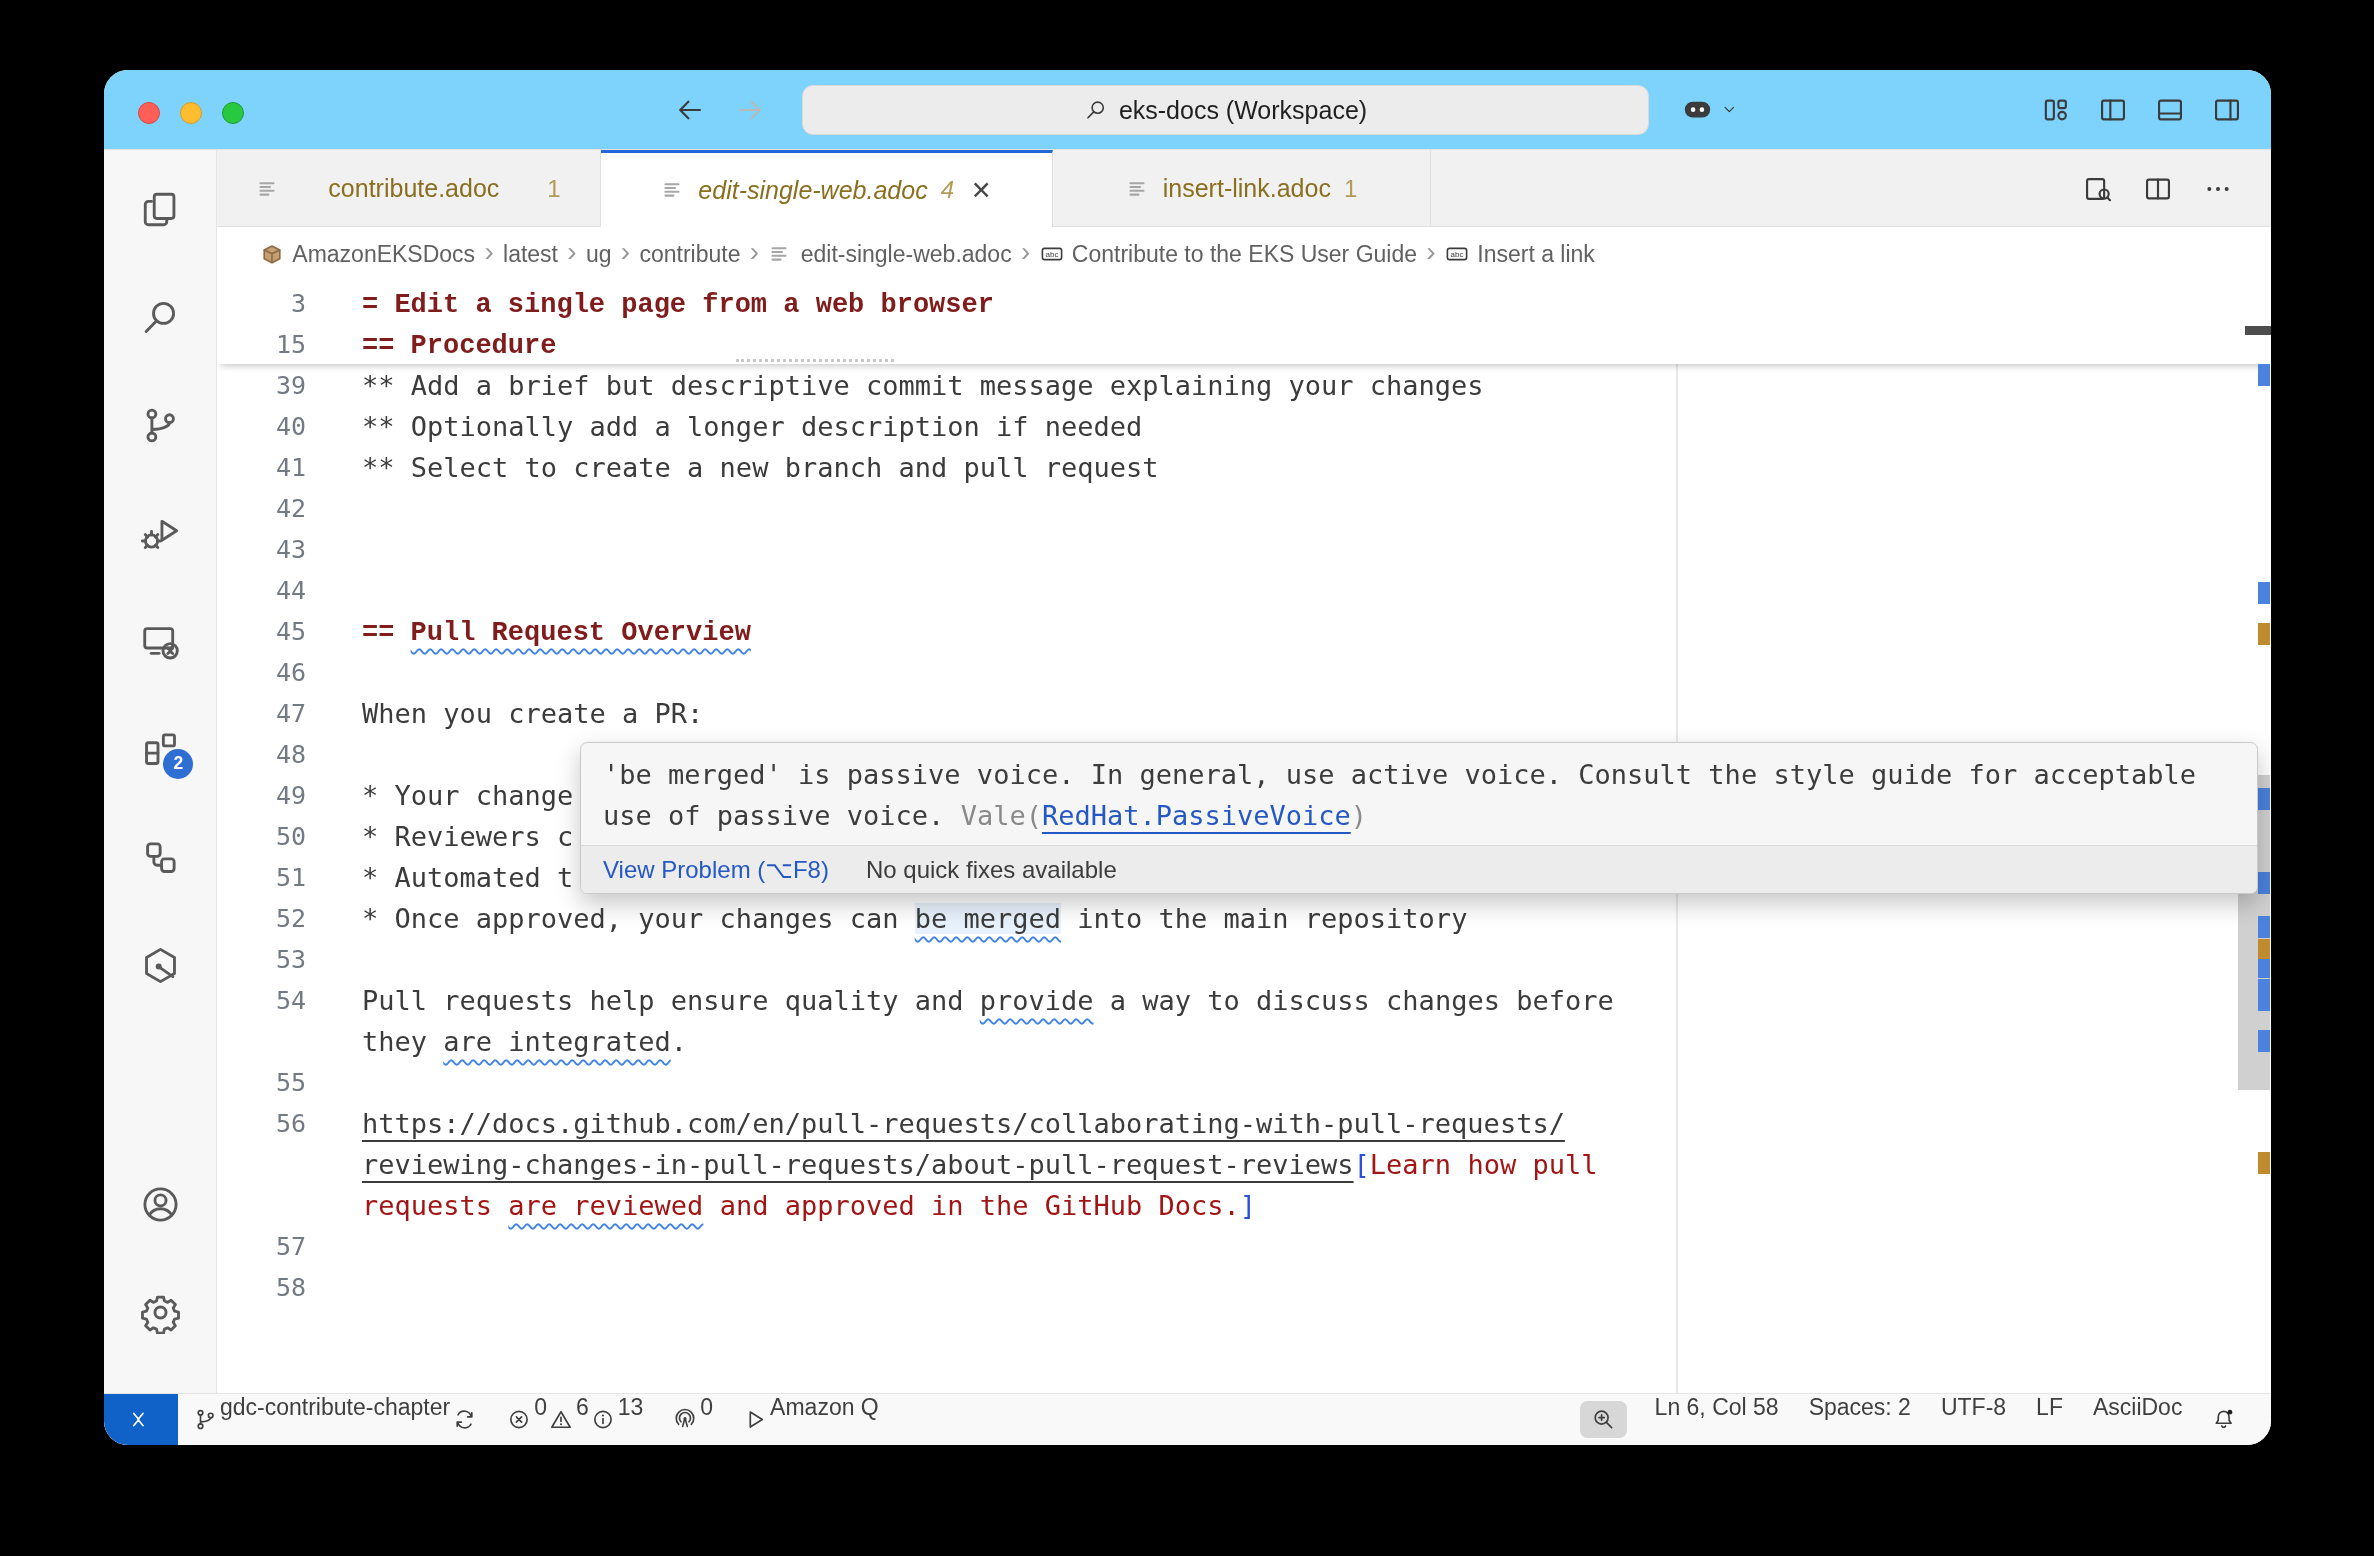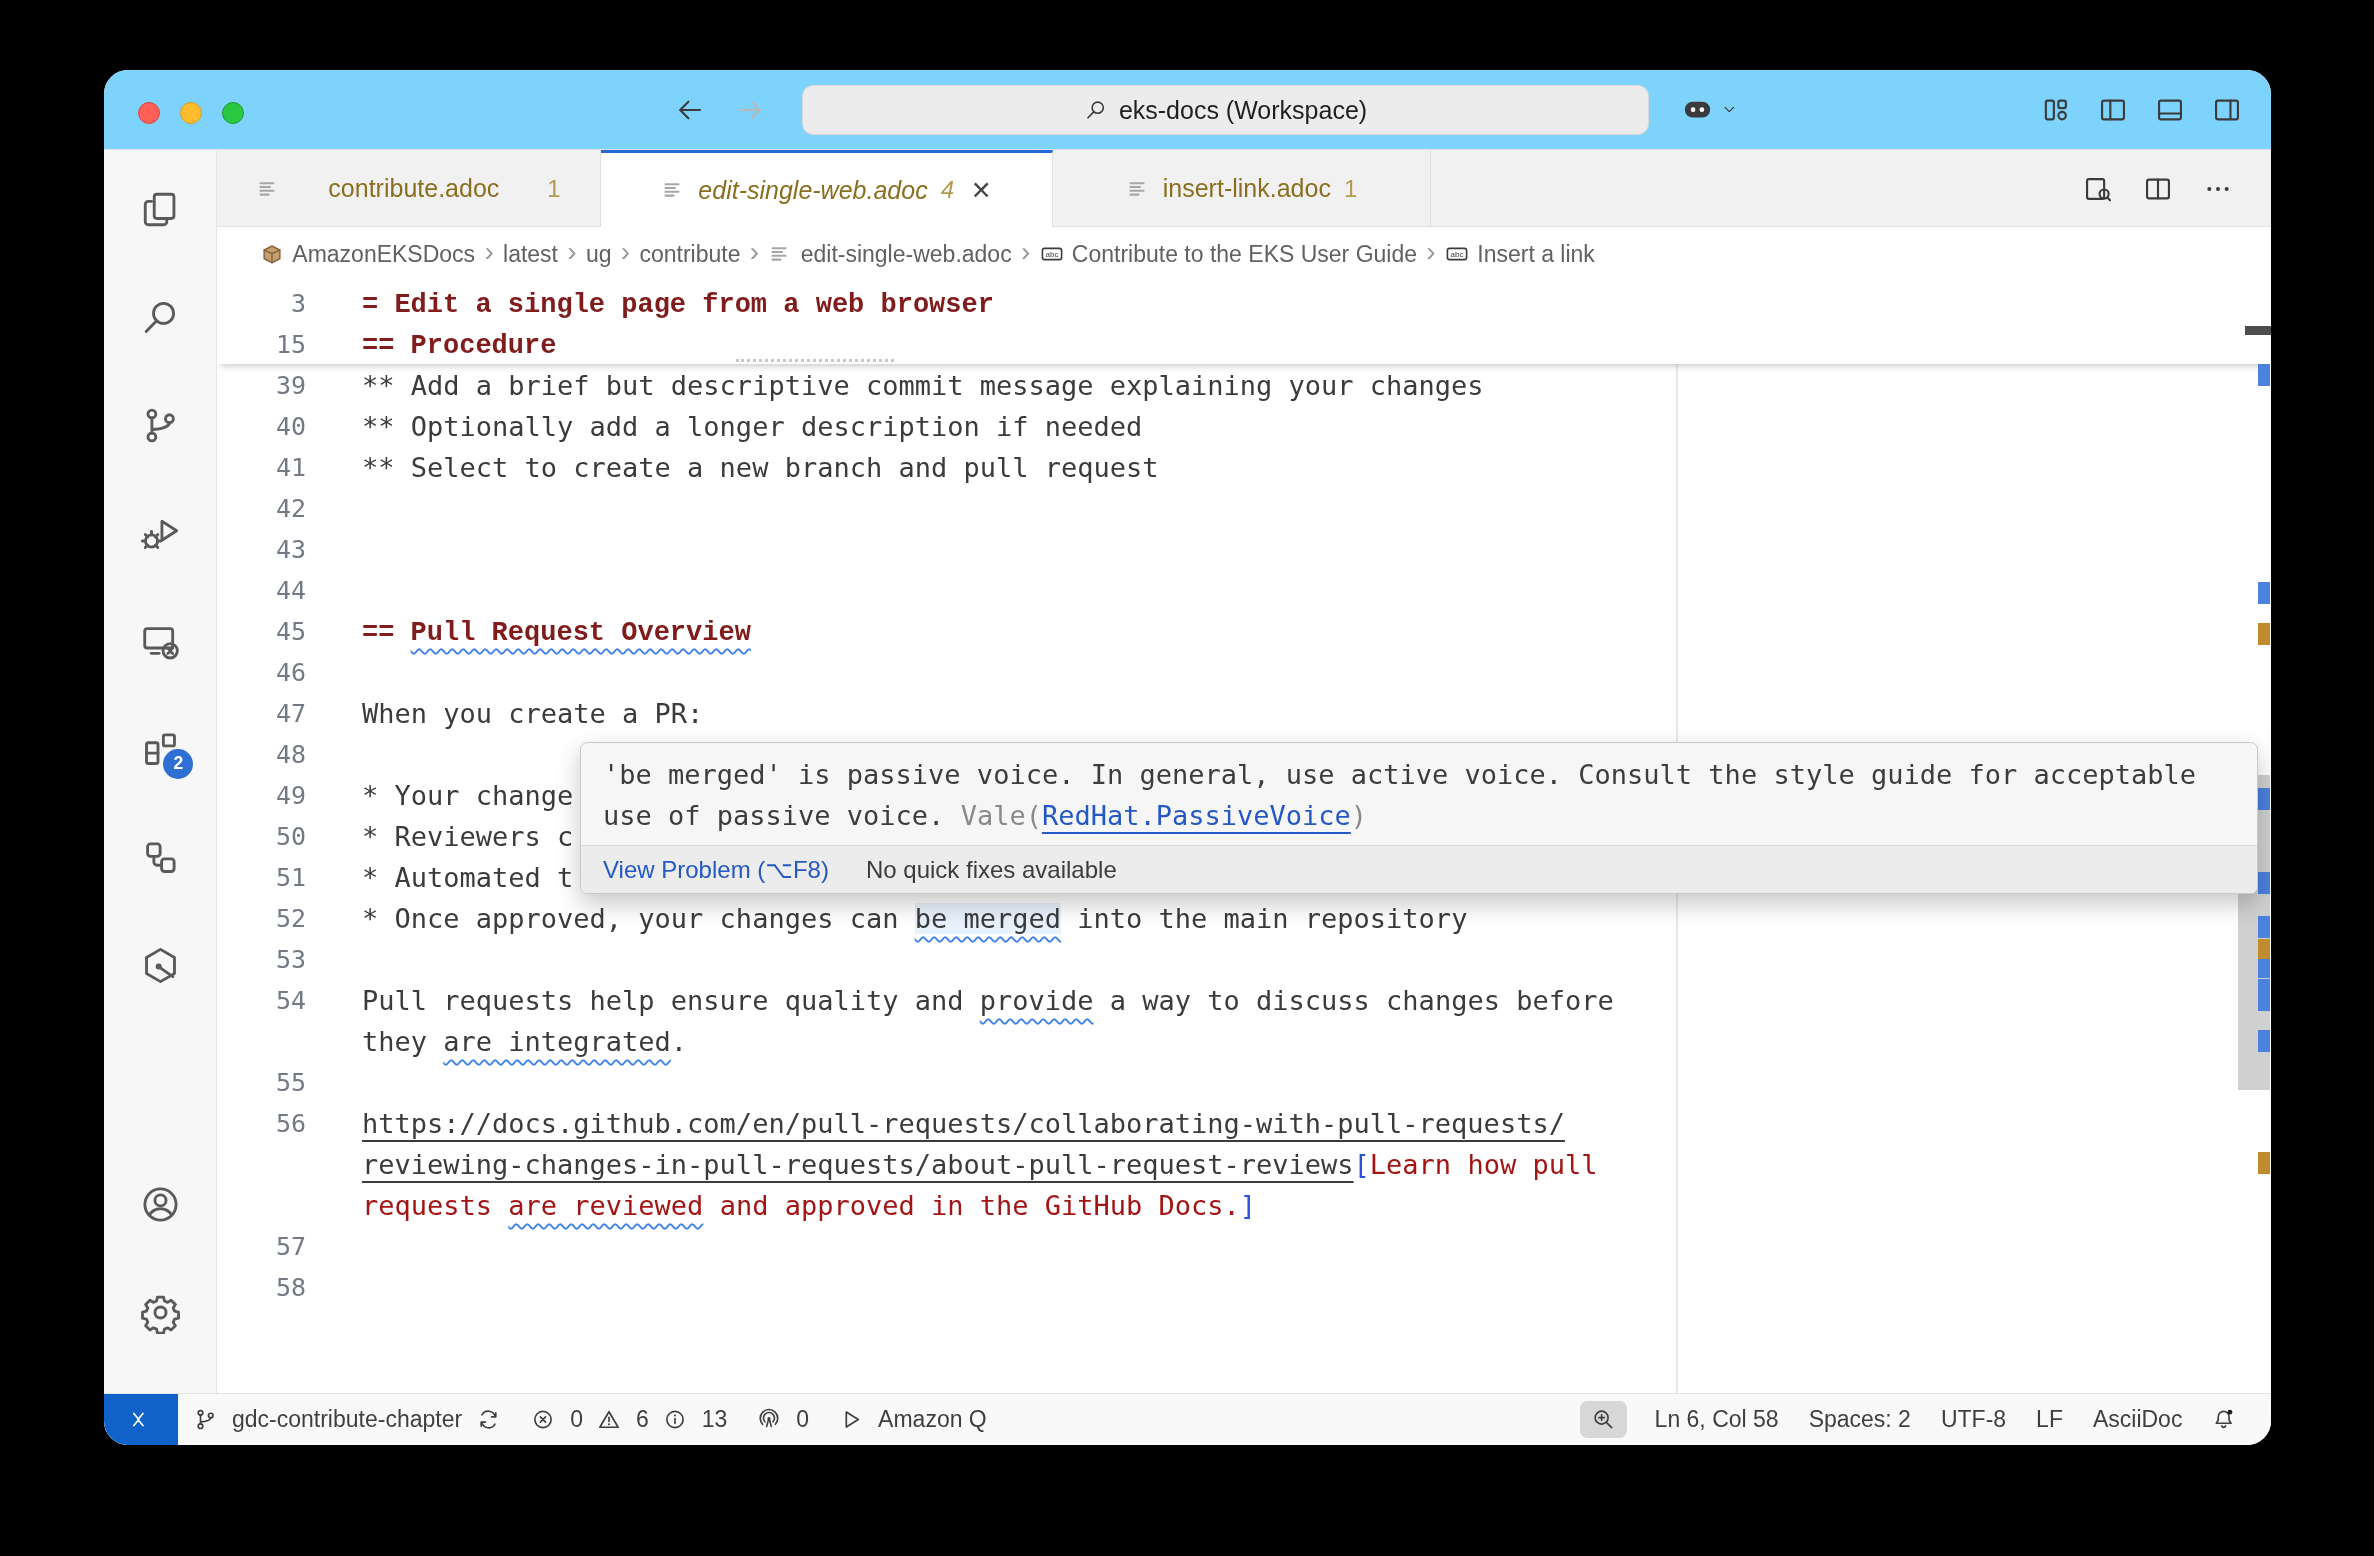--- a/index.html
+++ b/index.html
@@ -74,21 +74,21 @@
   .hover .view-problem{color:#2458c5;}
   .hover .no-fixes{color:#3c3c3c;}
   
   .sb-thumb{position:absolute;left:2021px;top:494px;width:32px;height:315px;background:rgba(120,120,120,0.35);z-index:15;}
   .ov-marker{position:absolute;z-index:16;}
   
   .statusbar{position:absolute;left:0;right:0;bottom:0;height:51px;background:#f9f9f9;border-top:0.9px solid #e5e5e5;
     display:flex;align-items:center;font-size:23px;color:#3f3f3f;}
   .sb-group{display:flex;align-items:center;height:100%;}
   .sb-group.right{margin-left:auto;padding-right:18.6px;}
-  .sb-item{display:flex;align-items:center;gap:14px;padding:0 15px;height:100%;}
+  .sb-item{display:flex;gap:2px;padding:0 15px;height:100%;}
   .sb-item.accent{background:#1062c9;color:#fff;width:74px;padding:0;justify-content:center;}
   .sb-item.boxed{height:37px;background:#d7d7d7;border-radius:7.4px;padding:0 11px;margin:0 13px;}
 </style>
 </head>
 <body>
 
 <div id="screen">
   <div class="window">
 
     <div class="titlebar">

